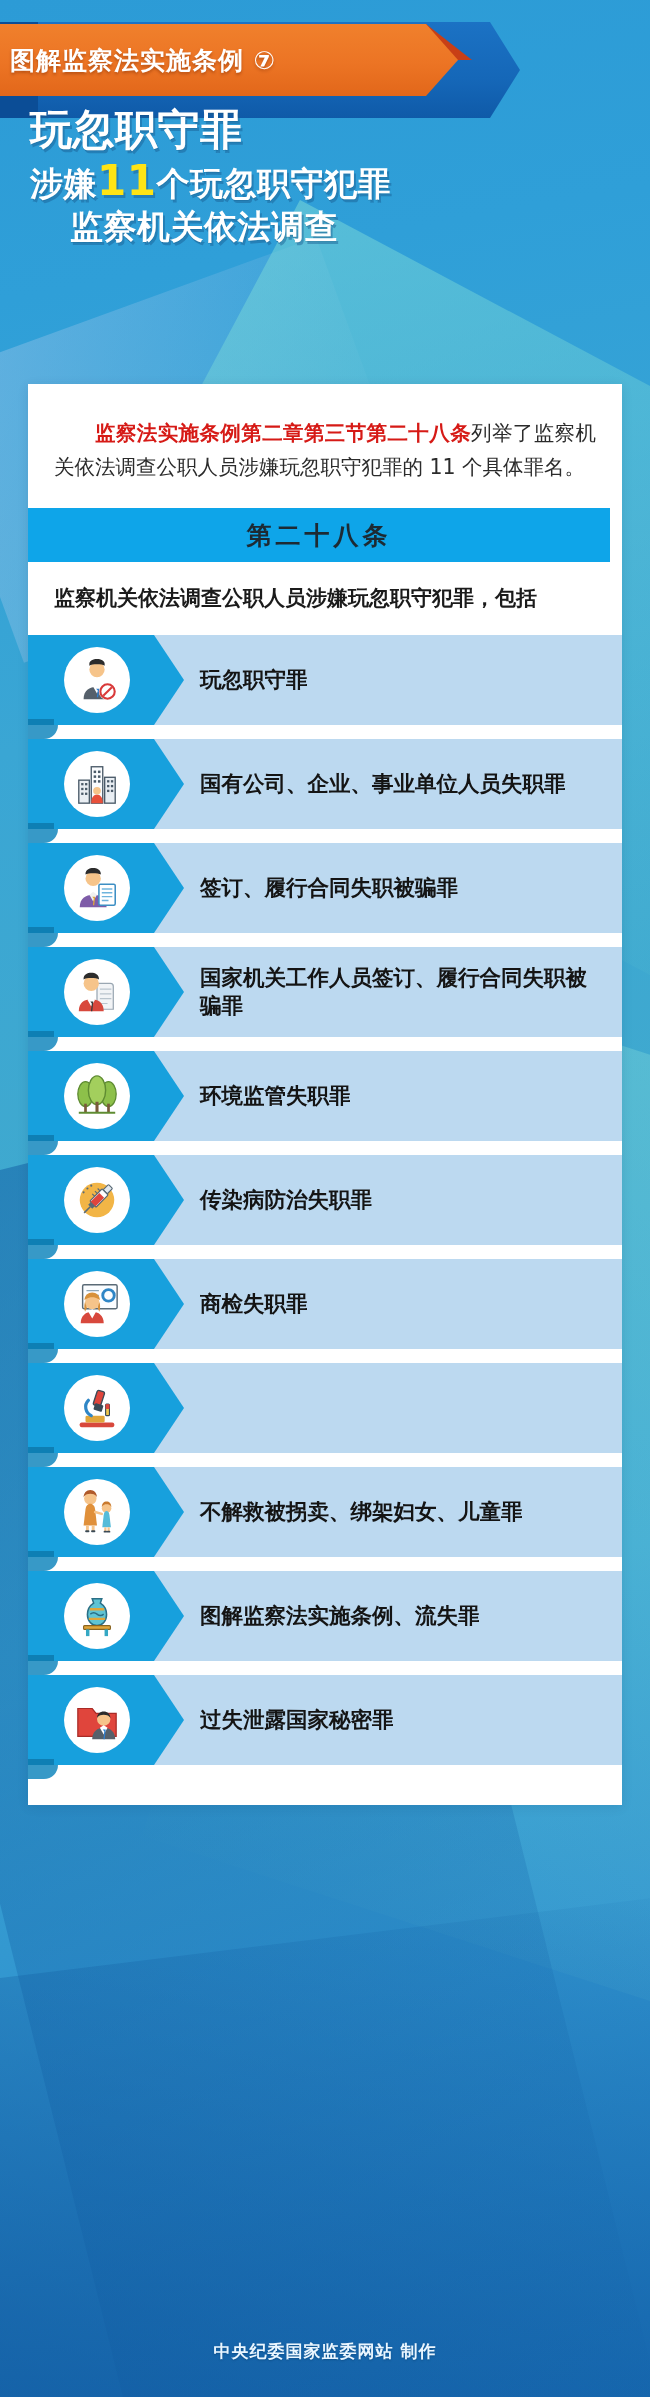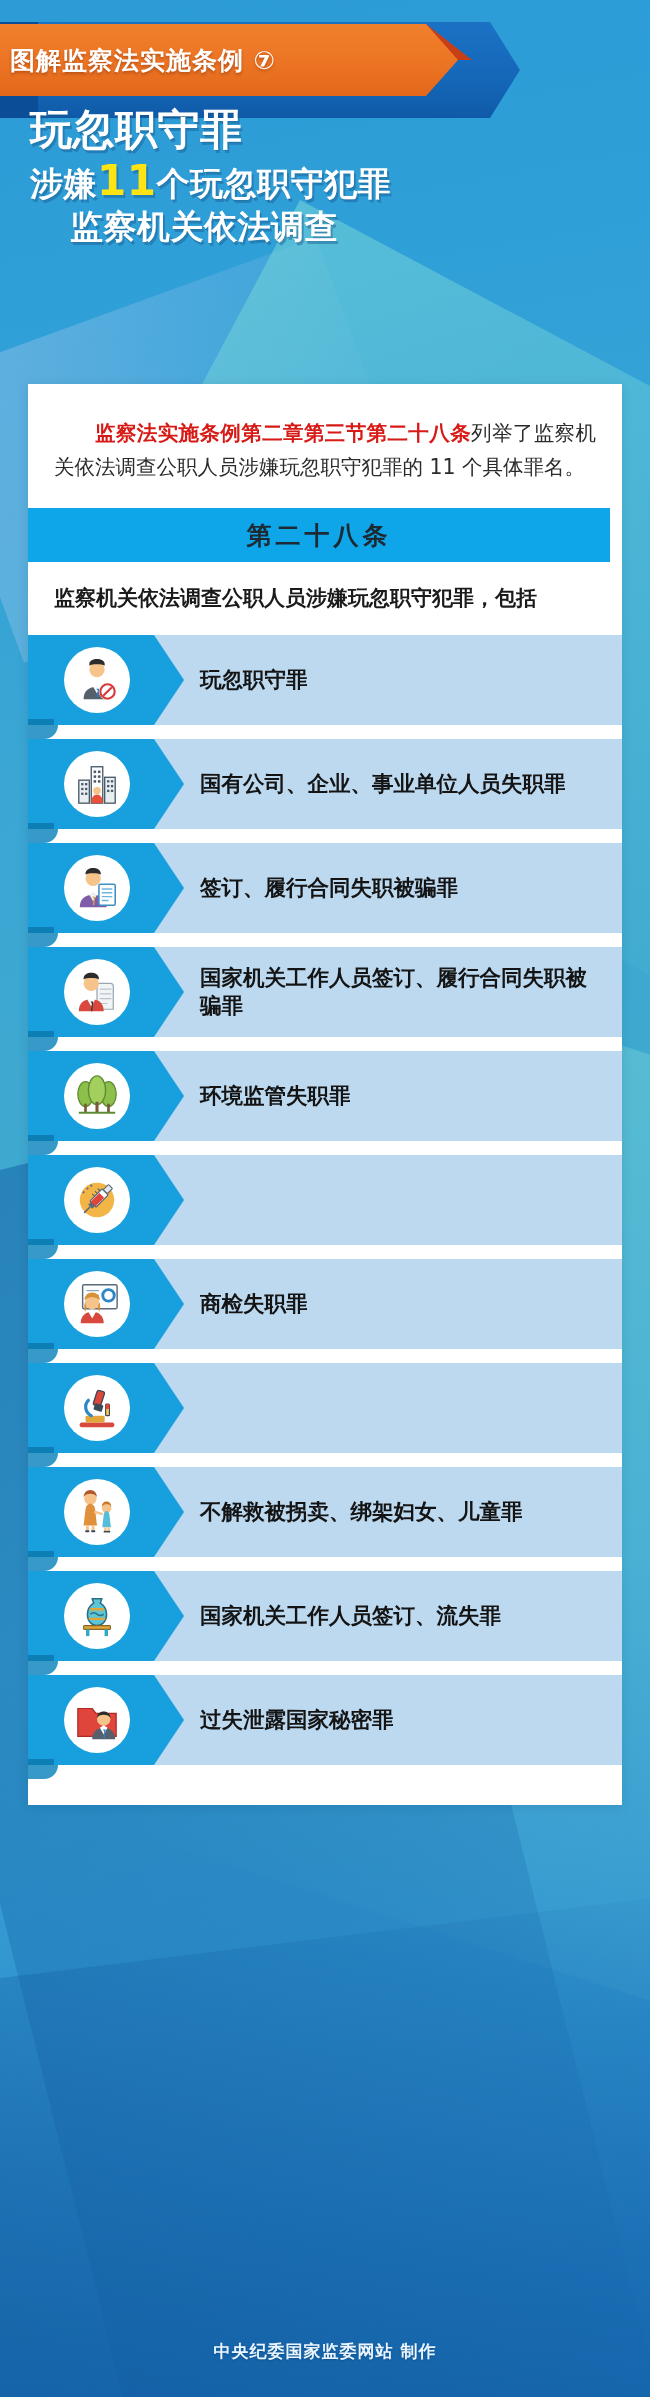--- a/index.html
+++ b/index.html
@@ -327,20 +327,21 @@
                 <line x1="16" y1="19" x2="19.5" y2="19" stroke="#5a6a76" stroke-width="1.2"></line>
                 <line x1="16" y1="23" x2="19.5" y2="23" stroke="#5a6a76" stroke-width="1.2"></line>
               </g>
               <g fill="#5a6a76">
                 <circle cx="10" cy="16" r="1.1"></circle>
                 <circle cx="14" cy="12" r="1.1"></circle>
                 <circle cx="18" cy="9" r="1.1"></circle>
               </g>
             </svg>
         </div>
+        <div class="label">传染病防治失职罪</div>
       </div>
 
       <div class="row">
         <div class="panel"></div>
         <div class="shadowtab"></div>
         <div class="tab"></div>
         <div class="icon-circle">
           <svg viewBox="0 0 48 48">
               <rect x="9" y="4" width="36" height="25" rx="1.5" fill="#fbfdff" stroke="#5a6a76" stroke-width="1.5"></rect>
               <g stroke="#8fa6b6" stroke-width="1.4">
@@ -411,21 +412,21 @@
           <svg viewBox="0 0 48 48">
               <path d="M19 6h10l-1.5 4.5c4 2.5 6.5 7 6.5 12 0 7-4.5 11.5-10 11.5S14 29.5 14 22.5c0-5 2.5-9.5 6.5-12z" fill="#5fc4d4" stroke="#2a6f86" stroke-width="1.6"></path>
               <path d="M16.5 17h15" stroke="#e0a63a" stroke-width="2.6"></path>
               <path d="M15.5 27h17" stroke="#e0a63a" stroke-width="2.2"></path>
               <path d="M17 22q3.5-3 7 0t7 0" fill="none" stroke="#2a6f86" stroke-width="1.5"></path>
               <rect x="10" y="34" width="28" height="4" rx="1" fill="#e0a63a" stroke="#8a6420" stroke-width="1.2"></rect>
               <rect x="12.5" y="38" width="3.6" height="7" fill="#35a8c4"></rect>
               <rect x="31.9" y="38" width="3.6" height="7" fill="#35a8c4"></rect>
             </svg>
         </div>
-        <div class="label">国家机关工作人员签订、流失罪</div>
+        <div class="label">图解监察法实施条例、流失罪</div>
       </div>
 
       <div class="row">
         <div class="panel"></div>
         <div class="shadowtab"></div>
         <div class="tab"></div>
         <div class="icon-circle">
           <svg viewBox="0 0 48 48">
               <path d="M4 12h15l4 5h21v24H4z" fill="#e0453c" stroke="#a82b26" stroke-width="1.3"></path>
               <circle cx="31" cy="23" r="7" fill="#f6c48a"></circle>

